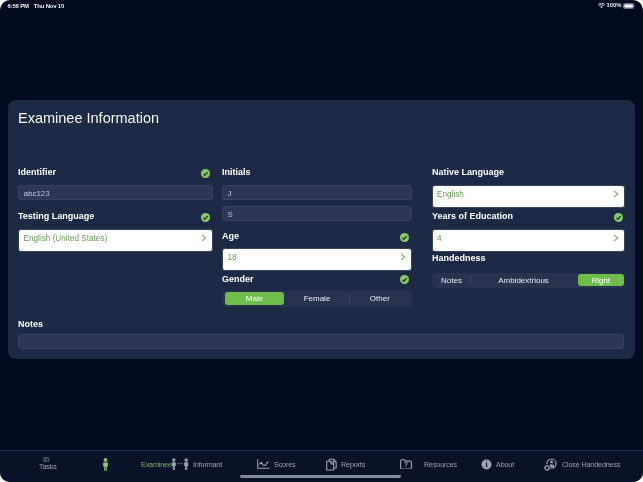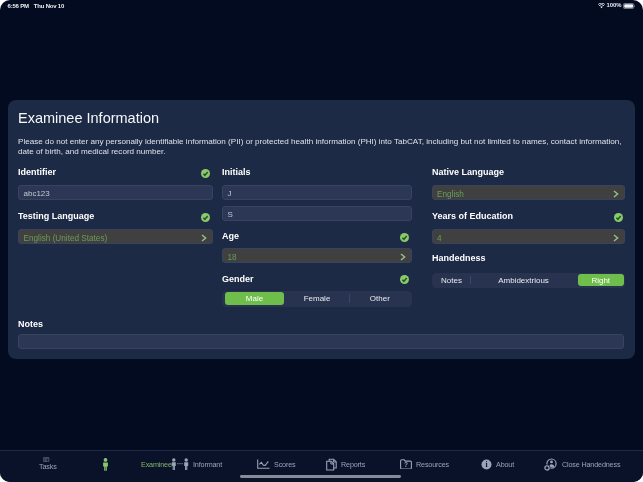--- a/index.html
+++ b/index.html
@@ -7,21 +7,21 @@
 #screen { position:absolute; left:0; top:0; width:643px; height:482px; background:#030b21; border-radius:10px; overflow:hidden; }
 .abs { position:absolute; }
 
 #sb-left { left:7.5px; top:2.9px; font-size:6px; letter-spacing:-0.2px; font-weight:bold; color:#eef0f4; }
 
 #card { left:8px; top:100px; width:627px; height:259px; background:#1d2a45; border-radius:8px; }
 #title { left:18px; top:109.8px; font-size:14.5px; font-weight:400; color:#f6f7f9; }
 #para { left:18px; top:137px; width:620px; font-size:8.1px; line-height:10px; color:#dee2ea; }
 .lbl { font-size:9px; font-weight:bold; color:#ffffff; }
 .inp { background:#2b3754; border:1px solid #38445f; border-radius:3px; height:15px; line-height:16.5px; font-size:8px; color:#c3c9d5; padding-left:4.5px; }
-.sel { background:#404040; border:1px solid #38445f; border-radius:3px; height:15px; }
+.sel { background:#ffffff; border:1px solid #38445f; border-radius:3px; height:23px; }
 .sel .tx { position:absolute; left:4.5px; top:3.8px; font-size:8.2px; color:#699c58; }
 .sel svg { position:absolute; right:5px; top:4px; }
 .seg { background:#28334f; border-radius:4.5px; height:15px; }
 .seg .on { position:absolute; top:1.5px; bottom:1.5px; background:#6fbe4c; border-radius:3px; }
 .seg .t { position:absolute; top:3.4px; font-size:8px; color:#e8ebf1; text-align:center; }
 .seg .ta { position:absolute; top:3.4px; font-size:8px; color:#ffffff; text-align:center; }
 .seg .dv { position:absolute; top:3.5px; bottom:3.5px; width:1px; background:#39466a; }
 
 #tabbar { left:0; right:0; top:450px; height:32px; background:#0a122a; border-top:1px solid #202a47; }
 .tab { position:absolute; top:457px; height:14px; display:flex; align-items:center; }
@@ -41,21 +41,20 @@
   </svg>
   <div class="abs" style="left:606.5px; top:2.4px; font-size:5.9px; font-weight:bold; color:#e9ebf0;">100%</div>
   <svg class="abs" style="left:622.8px; top:3.1px;" width="13" height="6" viewBox="0 0 13 6">
     <rect x="0.4" y="0.4" width="10.4" height="5.2" rx="1.4" fill="none" stroke="#9099ad" stroke-width="0.8"></rect>
     <rect x="1.2" y="1.2" width="8.8" height="3.6" rx="0.8" fill="#f4f5f8"></rect>
     <path d="M11.3 1.9 A1.3 1.3 0 0 1 11.3 4.1 Z" fill="#9099ad"></path>
   </svg>
 
   <div class="abs" id="card"></div>
   <div class="abs" id="title">Examinee Information</div>
-  <div class="abs" id="para">Please do not enter any personally identifiable information (PII) or protected health information (PHI) into TabCAT, including but not limited to names, contact information,<br>date of birth, and medical record number.</div>
 
   <div class="abs lbl" style="left:18px; top:167px;">Identifier</div>
   <svg class="abs" style="left:201px; top:168.8px;" width="9" height="9" viewBox="0 0 9 9">
       <circle cx="4.5" cy="4.5" r="4.5" fill="#8cc96a"></circle>
       <path d="M2.4 4.7 L3.9 6.3 L6.7 2.9" stroke="#21572a" stroke-width="1.5" fill="none"></path>
     </svg>
   <div class="abs inp" style="left:18px; top:185px; width:195px;">abc123</div>
   <div class="abs lbl" style="left:18px; top:211.2px;">Testing Language</div>
   <svg class="abs" style="left:201px; top:213px;" width="9" height="9" viewBox="0 0 9 9">
       <circle cx="4.5" cy="4.5" r="4.5" fill="#8cc96a"></circle>
@@ -166,21 +165,21 @@
   <div class="tab" style="left:326px;">
     <svg width="11" height="13" viewBox="0 0 11 13">
         <path d="M3.2 3.2 V1.2 h4.4 l2.6 2.6 V10 h-2.4" stroke="#9aa3b7" stroke-width="1.1" fill="none"></path>
         <path d="M7.4 1.4 V4 h2.6" stroke="#9aa3b7" stroke-width="1" fill="none"></path>
         <path d="M0.7 3.2 h4.4 l2.6 2.6 V12 H0.7 Z" stroke="#9aa3b7" stroke-width="1.1" fill="none"></path>
         <path d="M4.9 3.4 V6 h2.6" stroke="#9aa3b7" stroke-width="1" fill="none"></path>
       </svg>
     <span class="tl">Reports</span>
   </div>
 
-  <div class="tab" style="left:400px;">
+  <div class="tab" style="left:400px;gap:8px;">
     <svg width="12" height="10.5" viewBox="0 0 12 10.5">
         <path d="M0.6 8.9 V1.9 a1.1 1.1 0 0 1 1.1-1.1 h2.5 l1.1 1.3 h5 a1.1 1.1 0 0 1 1.1 1.1 v5.7 a1.1 1.1 0 0 1 -1.1 1.1 H1.7 a1.1 1.1 0 0 1 -1.1-1.1 Z" fill="none" stroke="#9aa3b7" stroke-width="1.1"></path>
         <text x="6.1" y="8.1" font-size="6.5" font-family="Liberation Sans" fill="#9aa3b7" text-anchor="middle" font-weight="bold">?</text>
       </svg>
     <span class="tl">Resources</span>
   </div>
 
   <div class="tab" style="left:481px;">
     <svg width="11" height="11" viewBox="0 0 11 11">
         <circle cx="5.5" cy="5.5" r="5" fill="#9aa3b7"></circle>

